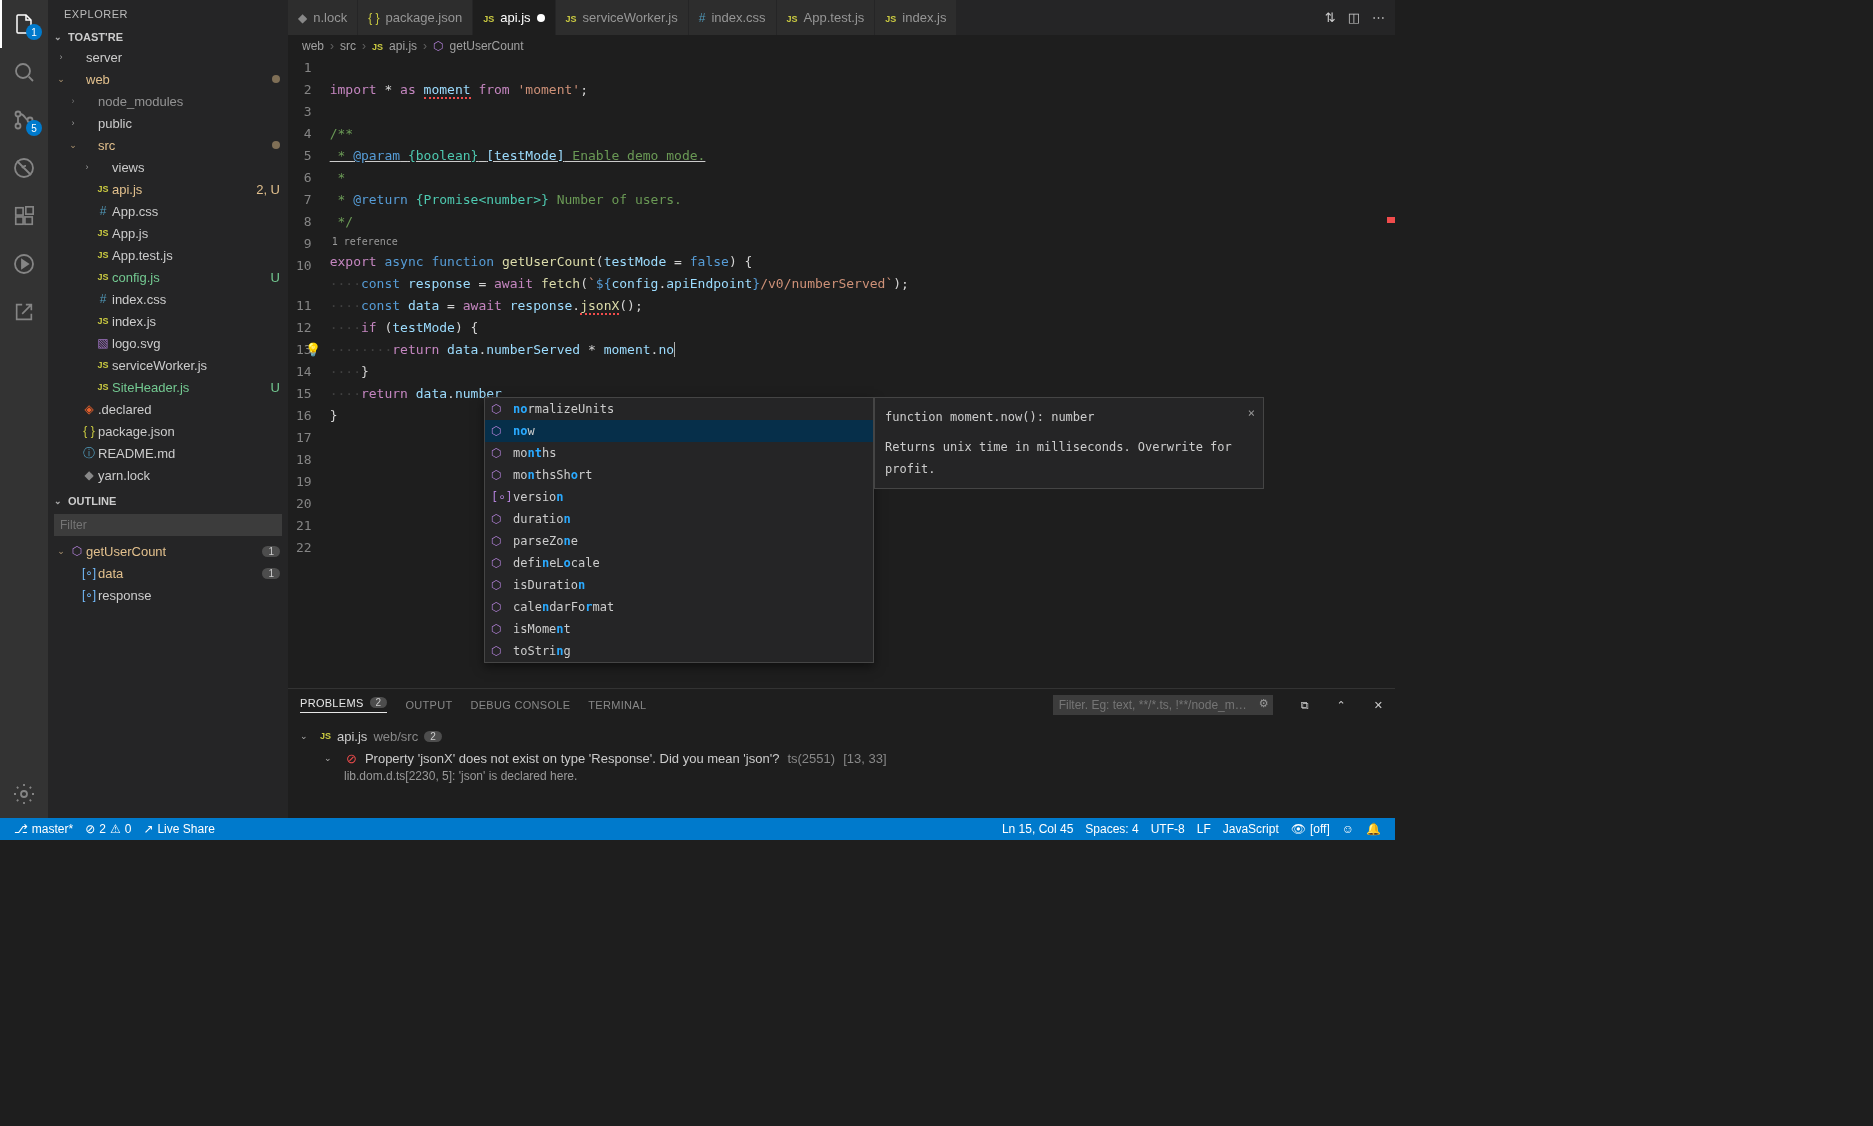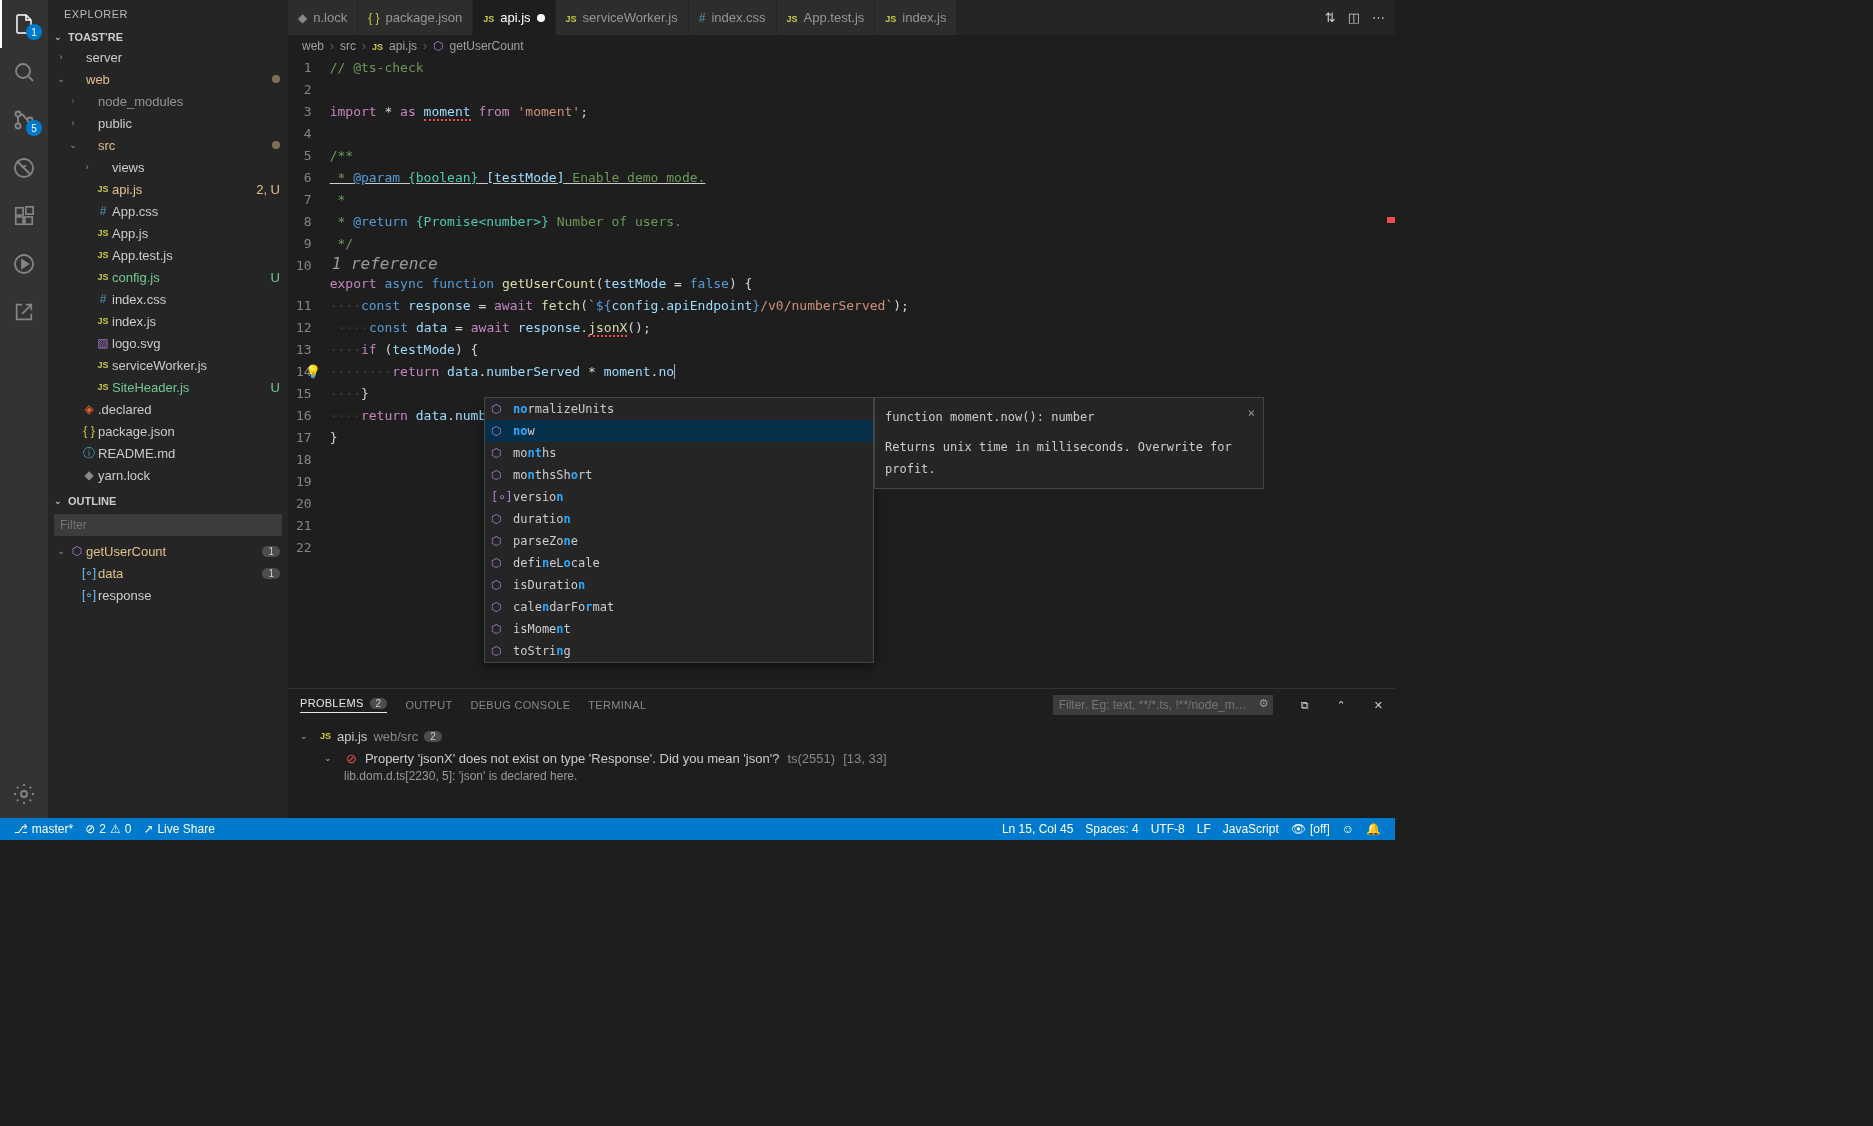--- a/index.html
+++ b/index.html
@@ -56,40 +56,40 @@
 .line { height: 22px; white-space: pre; }
 .tok-comment { color: #6a9955; }
 .tok-keyword { color: #c586c0; }
 .tok-keyword2 { color: #569cd6; }
 .tok-string { color: #ce9178; }
 .tok-func { color: #dcdcaa; }
 .tok-var { color: #9cdcfe; }
 .tok-type { color: #4ec9b0; }
 .tok-punc { color: #d4d4d4; }
 .tok-param { color: #9cdcfe; }
-.codelens { font-size: 16px; color: #999; height: 18px; line-height: 18px; padding-left: 2px; font-style: italic; }
+.codelens { font-size: 10px; color: #999; height: 18px; line-height: 18px; padding-left: 2px; }
 .squiggle { border-bottom: 2px dotted #f14c4c; }
 .cursor { border-right: 1.5px solid #aeafad; }
 .dots { color: #404040; }
 .lightbulb { position: absolute; left: -24px; color: #ffcc00; font-size: 13px; }
 
 
 .suggest { position: absolute; top: 340px; left: 196px; width: 390px; background: #252526; border: 1px solid #454545; box-shadow: 0 4px 10px rgba(0,0,0,.5); z-index: 5; }
 .suggest-row { display: flex; align-items: center; height: 22px; padding: 0 6px; gap: 6px; font-family: Menlo, monospace; font-size: 12px; cursor: pointer; }
 .suggest-row.selected { background: #062f4a; }
 .sug-icon { width: 16px; color: #b180d7; font-size: 12px; }
 .sug-label .hl { color: #2aaaff; font-weight: 600; }
 .suggest-doc { position: absolute; top: 340px; left: 586px; width: 390px; background: #252526; border: 1px solid #454545; padding: 8px 10px; font-size: 12px; color: #ccc; z-index: 5; }
 .suggest-doc .close { position: absolute; top: 4px; right: 8px; cursor: pointer; color: #999; }
 .suggest-doc .sig { font-family: Menlo, monospace; color: #ccc; margin-bottom: 8px; }
 
 
 .panel { height: 130px; background: #1e1e1e; border-top: 1px solid #333; display: flex; flex-direction: column; }
 .panel-tabs { display: flex; align-items: center; height: 32px; padding: 0 12px; gap: 18px; font-size: 11px; }
-.panel-tab { color: #888; cursor: pointer; display: flex; align-items: center; gap: 6px; letter-spacing: 0.3px; }
+.panel-tab { color: #888; cursor: pointer; display: flex; align-items: flex-start; gap: 6px; letter-spacing: 0.3px; }
 .panel-tab.active { color: #e7e7e7; border-bottom: 1px solid #e7e7e7; padding-bottom: 3px; }
 .badge { background: #4d4d4d; color: #ccc; border-radius: 9px; padding: 0 6px; font-size: 10px; }
 .panel-actions { margin-left: auto; display: flex; align-items: center; gap: 28px; color: #ccc; }
 .panel-actions input { background: #3c3c3c; border: none; color: #ccc; padding: 3px 20px 3px 6px; font-size: 12px; width: 220px; outline: none; }
 .panel-body { flex: 1; overflow: auto; padding: 4px 12px; font-size: 13px; }
 .prob-file { display: flex; align-items: center; gap: 6px; height: 22px; cursor: pointer; }
 .prob-item { display: flex; align-items: center; gap: 8px; height: 22px; padding-left: 24px; cursor: pointer; }
 .prob-err-icon { color: #f14c4c; }
 .prob-src { color: #888; }
 .prob-sub { padding-left: 44px; color: #999; font-size: 12px; }
@@ -421,33 +421,32 @@
             <div class="ln">18</div>
             <div class="ln">19</div>
             <div class="ln">20</div>
             <div class="ln">21</div>
             <div class="ln">22</div>
           </div>
         <div class="lines" id="lines">
           <div class="overview-ruler">
             <div class="ruler-mark" style="top:160px"></div>
           </div>
-        <div class="line" style="position: relative;"><span class="tok-comment">// @ts-check</span></div>
             <div class="line" style="position: relative;"></div>
             <div class="line" style="position: relative;"><span class="tok-keyword">import</span> <span class="tok-punc">*</span> <span class="tok-keyword">as</span> <span class="tok-var squiggle">moment</span> <span class="tok-keyword">from</span> <span class="tok-string">'moment'</span><span class="tok-punc">;</span></div>
             <div class="line" style="position: relative;"></div>
             <div class="line" style="position: relative;"><span class="tok-comment">/**</span></div>
             <div class="line" style="position: relative; text-decoration: underline;"><span class="tok-comment"> * </span><span class="tok-keyword2">@param</span><span class="tok-comment"> </span><span class="tok-type">{boolean}</span><span class="tok-comment"> </span><span class="tok-var">[testMode]</span><span class="tok-comment"> Enable demo mode.</span></div>
             <div class="line" style="position: relative;"><span class="tok-comment"> *</span></div>
             <div class="line" style="position: relative;"><span class="tok-comment"> * </span><span class="tok-keyword2">@return</span><span class="tok-comment"> </span><span class="tok-type">{Promise&lt;number&gt;}</span><span class="tok-comment"> Number of users.</span></div>
             <div class="line" style="position: relative;"><span class="tok-comment"> */</span></div>
             <div class="codelens">1 reference</div>
             <div class="line" style="position: relative;"><span class="tok-keyword">export</span> <span class="tok-keyword2">async</span> <span class="tok-keyword2">function</span> <span class="tok-func">getUserCount</span><span class="tok-punc">(</span><span class="tok-param">testMode</span> <span class="tok-punc">=</span> <span class="tok-keyword2">false</span><span class="tok-punc">) {</span></div>
             <div class="line" style="position: relative;"><span class="dots">····</span><span class="tok-keyword2">const</span> <span class="tok-var">response</span> <span class="tok-punc">=</span> <span class="tok-keyword">await</span> <span class="tok-func">fetch</span><span class="tok-punc">(</span><span class="tok-string">`</span><span class="tok-keyword2">${</span><span class="tok-var">config</span><span class="tok-punc">.</span><span class="tok-var">apiEndpoint</span><span class="tok-keyword2">}</span><span class="tok-string">/v0/numberServed`</span><span class="tok-punc">);</span></div>
-            <div class="line" style="position: relative; margin-left: 8px;"><span class="dots">····</span><span class="tok-keyword2">const</span> <span class="tok-var">data</span> <span class="tok-punc">=</span> <span class="tok-keyword">await</span> <span class="tok-var">response</span><span class="tok-punc">.</span><span class="tok-func squiggle">jsonX</span><span class="tok-punc">();</span></div>
+            <div class="line" style="position: relative;"><span class="dots">····</span><span class="tok-keyword2">const</span> <span class="tok-var">data</span> <span class="tok-punc">=</span> <span class="tok-keyword">await</span> <span class="tok-var">response</span><span class="tok-punc">.</span><span class="tok-func squiggle">jsonX</span><span class="tok-punc">();</span></div>
             <div class="line" style="position: relative;"><span class="dots">····</span><span class="tok-keyword">if</span> <span class="tok-punc">(</span><span class="tok-var">testMode</span><span class="tok-punc">) {</span></div>
             <div class="line" style="position: relative;"><span class="lightbulb">💡</span><span class="dots">········</span><span class="tok-keyword">return</span> <span class="tok-var">data</span><span class="tok-punc">.</span><span class="tok-var">numberServed</span> <span class="tok-punc">*</span> <span class="tok-var">moment</span><span class="tok-punc">.</span><span class="tok-var">no</span><span class="cursor"></span></div>
             <div class="line" style="position: relative;"><span class="dots">····</span><span class="tok-punc">}</span></div>
             <div class="line" style="position: relative;"><span class="dots">····</span><span class="tok-keyword">return</span> <span class="tok-var">data</span><span class="tok-punc">.</span><span class="tok-var">number</span></div>
             <div class="line" style="position: relative;"><span class="tok-punc">}</span></div>
             <div class="line" style="position: relative;"></div>
             <div class="line" style="position: relative;"></div>
             <div class="line" style="position: relative;"></div>
             <div class="line" style="position: relative;"></div>
           </div>

